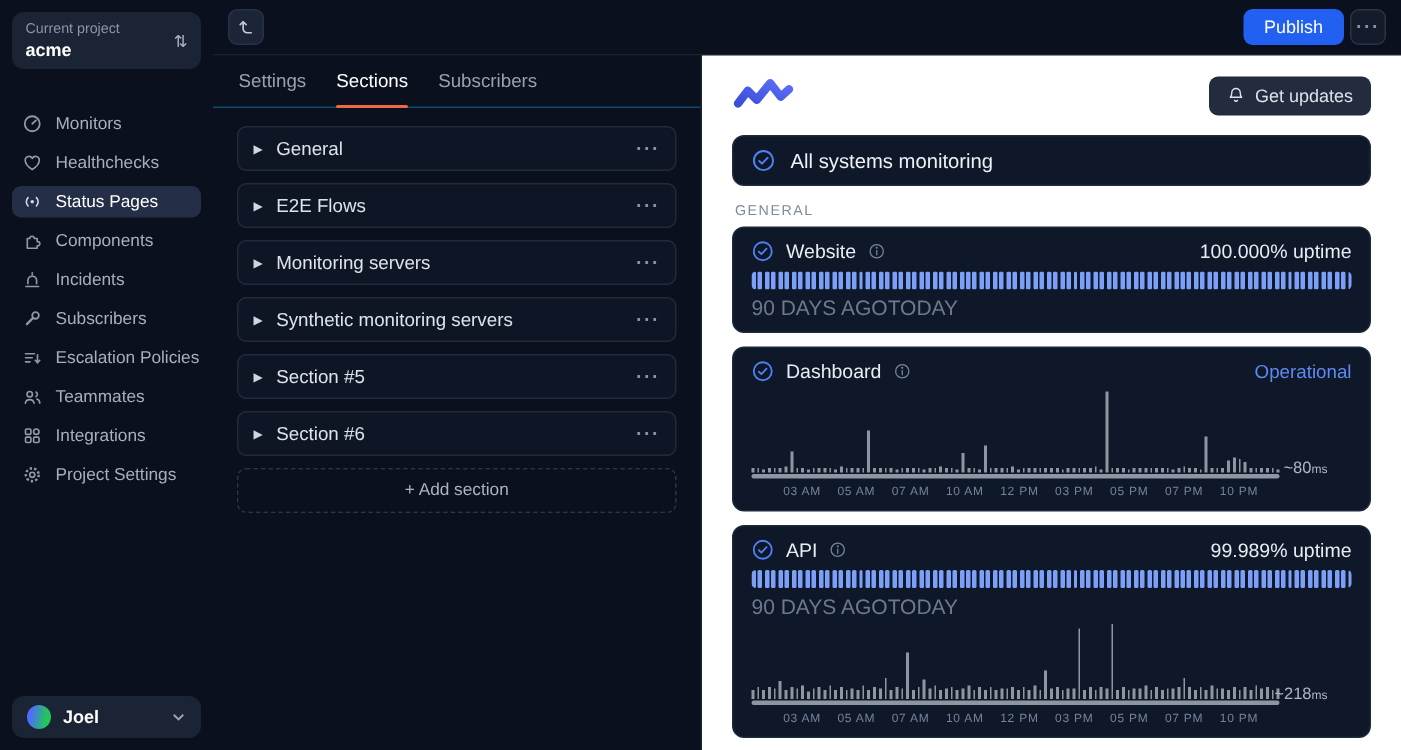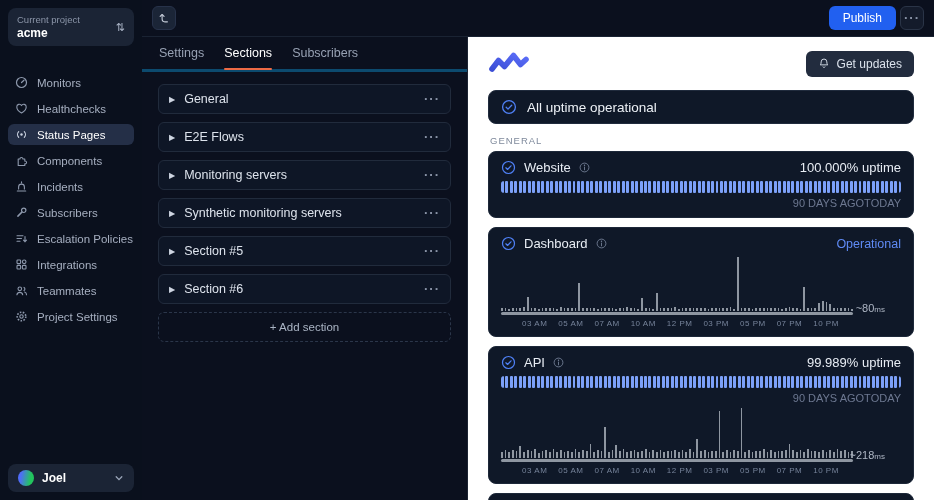--- a/index.html
+++ b/index.html
@@ -33,21 +33,21 @@
   .topbar { height:37px; min-height:37px; background:#0b101e; border-bottom:1px solid #1a2333; display:flex; align-items:center; justify-content:space-between; padding:0 10px; }
   .icon-btn { width:24px; height:24px; background:#1b2537; border:1px solid #27324a; border-radius:6px; display:flex; align-items:center; justify-content:center; color:#c4cbd8; cursor:pointer; }
   .topbar-right { display:flex; align-items:center; gap:4px; }
   .btn-publish { background:#2160f0; color:#ffffff; border:none; border-radius:6px; font-size:12px; padding:5px 14px; font-family:inherit; cursor:pointer; }
   .btn-more { background:#141b2b; border:1px solid #2a3447; }
 
   .content { flex:1; display:flex; min-height:0; }
 
   
   .editor { width:326px; min-width:326px; background:#0b101e; border-right:1px solid #1c2433; display:flex; flex-direction:column; }
-  .tabs { display:flex; gap:20px; padding:0 17px; border-bottom:3px solid #0c4a6e; height:35px; }
+  .tabs { display:flex; gap:20px; padding:0 17px; border-bottom:1px solid #0c4a6e; height:35px; }
   .tab { display:flex; align-items:center; color:#97a1b3; font-size:12.5px; cursor:pointer; position:relative; }
   .tab.active { color:#ffffff; }
   .tab.active::after { content:""; position:absolute; left:0; right:0; bottom:-1px; height:2px; background:#ed6a45; border-radius:2px; }
   .sections { padding:12px 16px; overflow:hidden; }
   .section-row { height:30px; background:#0e1626; border:1px solid #212b3c; border-radius:6px; display:flex; align-items:center; gap:9px; padding:0 10px; margin-bottom:8px; cursor:pointer; }
   .caret { color:#cfd6e2; font-size:8px; }
   .section-label { font-size:12.5px; color:#dde3ec; flex:1; }
   .dots { color:#8b95a8; font-weight:bold; font-size:13px; letter-spacing:1px; line-height:0; cursor:pointer; }
   .add-section { height:30px; border:1px dashed #2b364a; border-radius:6px; display:flex; align-items:center; justify-content:center; font-size:11.5px; color:#aab4c4; cursor:pointer; }
 
@@ -58,21 +58,21 @@
   .banner { background:#0f1828; border:1px solid #202b3d; border-radius:8px; padding:8px 12px; display:flex; align-items:center; gap:10px; font-size:13.5px; color:#edf1f6; }
   .group-label { margin:11px 2px 5px; font-size:9.5px; color:#7f8a9c; letter-spacing:1px; }
   .card { background:#0f1828; border:1px solid #1d2839; border-radius:8px; padding:8px 12px; margin-bottom:9px; }
   .card-title-row { display:flex; align-items:center; gap:8px; margin-bottom:6px; }
   .svc-name { font-size:13px; color:#e8edf4; }
   .info-icon { color:#76839a; }
   .right-metric { margin-left:auto; font-size:13px; color:#e8edf4; }
   .right-metric.op { color:#5f8af4; font-size:12.5px; }
   .uptime-bar { display:flex; gap:1.5px; height:12px; border-radius:3px; overflow:hidden; }
   .uptime-bar .ub { flex:1 1 0; background:#7ca0f8; border-radius:1px; min-width:1px; }
-  .range-row { display:flex; justify-content:flex-end; margin-top:4px; font-size:11px; color:#6d7891; }
+  .range-row { display:flex; justify-content:flex-start; margin-top:4px; font-size:14px; color:#6d7891; }
 
   .chart { position:relative; padding-right:48px; margin-top:4px; }
   .bars { display:flex; align-items:flex-end; gap:2px; }
   .bars .rb { flex:1 1 0; min-width:1px; background:#8e96a1; }
   .baseline { height:3px; background:#8e96a1; border-radius:2px; margin-top:1px; }
   .xlabels { display:flex; justify-content:space-between; margin-top:4px; padding:0 4% 0 6%; }
   .xlabels span { font-size:8px; color:#76839a; letter-spacing:0.5px; }
   .avg-label { position:absolute; right:16px; bottom:14px; font-size:11px; color:#aeb6c4; }
   .avg-label small { font-size:8px; }
 </style>
@@ -129,35 +129,35 @@
         </svg>
       <span>Subscribers</span>
     </div>
     <div class="nav-item">
       <svg class="nicon" viewBox="0 0 13 13" fill="none" stroke="currentColor" stroke-width="1.1" stroke-linecap="round">
           <path d="M2 3.8h6M2 6.5h4.5M2 9.2h3M10 4.5v5.3M8.5 8.2L10 9.8l1.5-1.6"></path>
         </svg>
       <span>Escalation Policies</span>
     </div>
     <div class="nav-item">
+      <svg class="nicon" viewBox="0 0 13 13" fill="none" stroke="currentColor" stroke-width="1.1" stroke-linecap="round">
+          <circle cx="4.8" cy="4.8" r="1.8"></circle>
+          <path d="M1.9 10.8a2.95 2.95 0 0 1 5.8 0"></path>
+          <path d="M9 3.4a1.7 1.7 0 0 1 0 3M9.6 8a2.9 2.9 0 0 1 1.9 2.8"></path>
+        </svg>
+      <span>Teammates</span>
+    </div>
+    <div class="nav-item">
       <svg class="nicon" viewBox="0 0 13 13" fill="none" stroke="currentColor" stroke-width="1.1">
           <rect x="2" y="2" width="3.6" height="3.6" rx="0.8"></rect>
           <rect x="7.4" y="2" width="3.6" height="3.6" rx="1.8"></rect>
           <rect x="2" y="7.4" width="3.6" height="3.6" rx="0.8"></rect>
           <rect x="7.4" y="7.4" width="3.6" height="3.6" rx="0.8"></rect>
         </svg>
       <span>Integrations</span>
-    </div>
-    <div class="nav-item">
-      <svg class="nicon" viewBox="0 0 13 13" fill="none" stroke="currentColor" stroke-width="1.1" stroke-linecap="round">
-          <circle cx="4.8" cy="4.8" r="1.8"></circle>
-          <path d="M1.9 10.8a2.95 2.95 0 0 1 5.8 0"></path>
-          <path d="M9 3.4a1.7 1.7 0 0 1 0 3M9.6 8a2.9 2.9 0 0 1 1.9 2.8"></path>
-        </svg>
-      <span>Teammates</span>
     </div>
     <div class="nav-item">
       <svg class="nicon" viewBox="0 0 13 13" fill="none" stroke="currentColor">
           <circle cx="6.5" cy="6.5" r="4.3" stroke-width="1.6" stroke-dasharray="1.6 1.4"></circle>
           <circle cx="6.5" cy="6.5" r="1.7" stroke-width="1.1"></circle>
         </svg>
       <span>Project Settings</span>
     </div>
   </div>
 
@@ -251,21 +251,21 @@
             </svg>
           <span>Get updates</span>
         </button>
       </div>
 
       <div class="banner">
         <svg width="16" height="16" viewBox="0 0 16 16" fill="none" stroke="#4f80f6" stroke-width="1.3">
             <circle cx="8" cy="8" r="6.4"></circle>
             <path d="M5.2 8.3l1.8 1.8 3.7-3.9" stroke-linecap="round" stroke-linejoin="round"></path>
           </svg>
-        <span>All uptime operational</span>
+        <span>All systems monitoring</span>
       </div>
 
       <div class="group-label">GENERAL</div>
 
       <div class="card">
         <div class="card-title-row">
           <svg width="15" height="15" viewBox="0 0 16 16" fill="none" stroke="#4f80f6" stroke-width="1.3">
               <circle cx="8" cy="8" r="6.4"></circle>
               <path d="M5.2 8.3l1.8 1.8 3.7-3.9" stroke-linecap="round" stroke-linejoin="round"></path>
             </svg>

